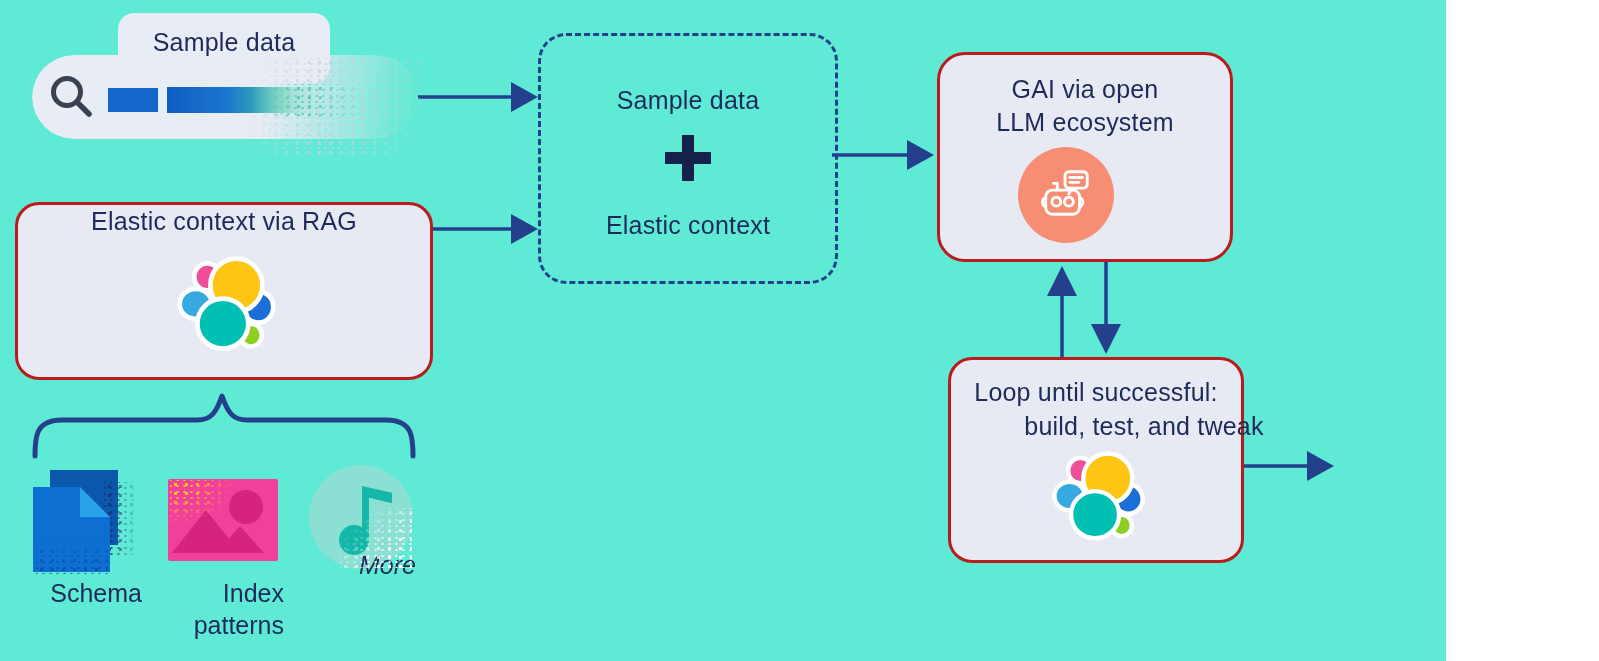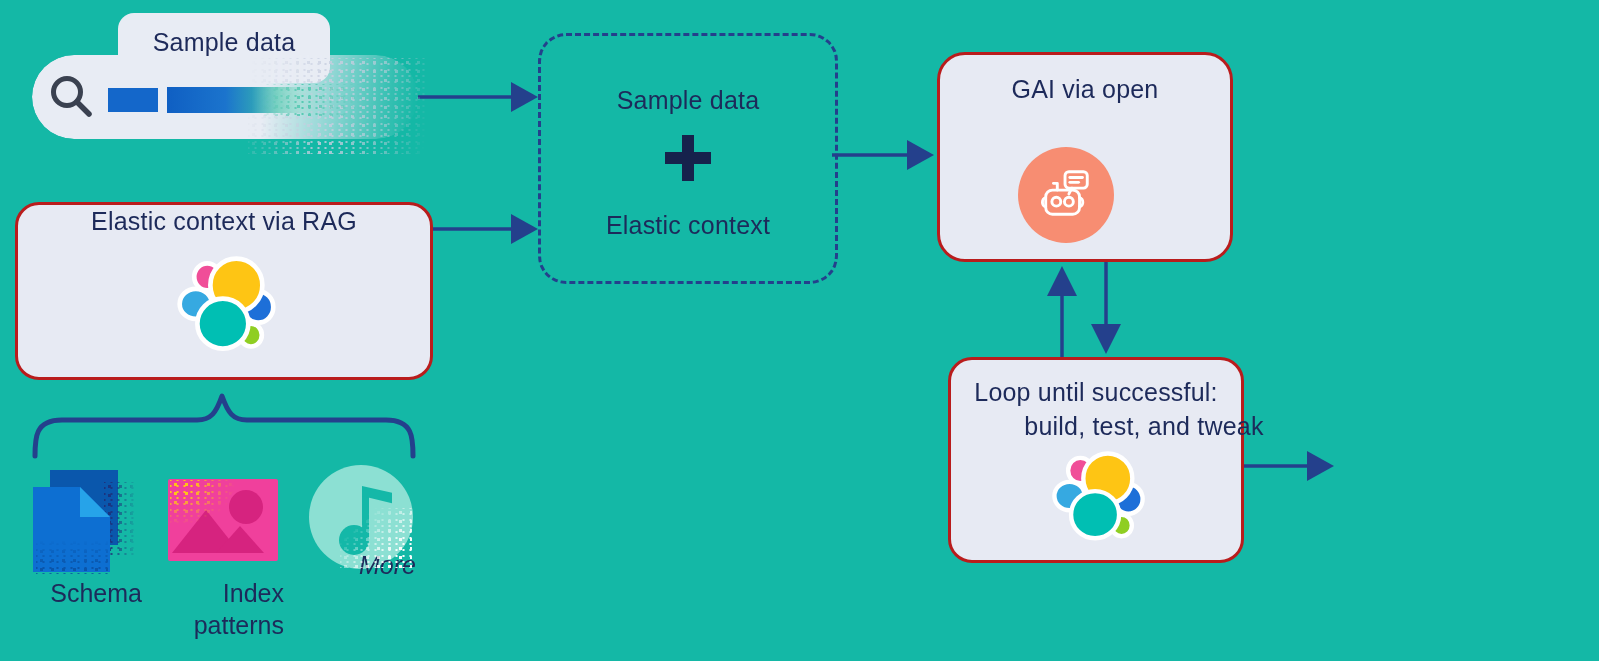--- a/index.html
+++ b/index.html
@@ -1,16 +1,16 @@
 <!DOCTYPE html>
 <html><head>
 <meta charset="utf-8">
 <style>
   html,body{margin:0;padding:0;background:#fff;}
-  #canvas{position:relative;width:1599px;height:661px;background:#14b8a6;overflow:hidden;
+  #canvas{position:relative;width:1446px;height:661px;background:#5eead4;overflow:hidden;
           font-family:"Liberation Sans",sans-serif;color:#1D2A5A;}
 
   
   .abs{position:absolute;}
   .box{position:absolute;background:#E7EAF3;border:3px solid #b91c1c;border-radius:26px;box-sizing:border-box;}
   .title{font-size:25px;font-weight:500;color:#1D2A5A;text-align:center;letter-spacing:.2px;line-height:33px;}
   .vh{position:absolute;width:1px;height:1px;margin:-1px;overflow:hidden;clip:rect(0 0 0 0);white-space:nowrap;}
   .dots{position:absolute;pointer-events:none;
         background-image:radial-gradient(circle,var(--dc) 1.6px,transparent 1.75px),
                          radial-gradient(circle,var(--dc) 1.05px,transparent 1.2px);
@@ -211,20 +211,21 @@
   <div id="dash-box" class="abs">
     <div id="dash-top" class="title">Sample data</div>
     <div id="plus-icon">
       <span class="vh">+</span>
     </div>
     <div id="dash-bottom" class="title">Elastic context</div>
   </div>
 
   <div id="gai-box" class="box">
     <div id="gai-line1" class="title">GAI via open</div>
+    <div id="gai-line2" class="title">LLM ecosystem</div>
     <div id="coral-circle">
       <svg id="robot-svg" width="58" height="58">
           <use href="#robot-chat"></use>
         </svg>
     </div>
   </div>
 
   <div id="loop-box" class="box">
     <div id="loop-line1" class="title">Loop until successful:</div>
     <div id="loop-line2" class="title">build, test, and tweak</div>

